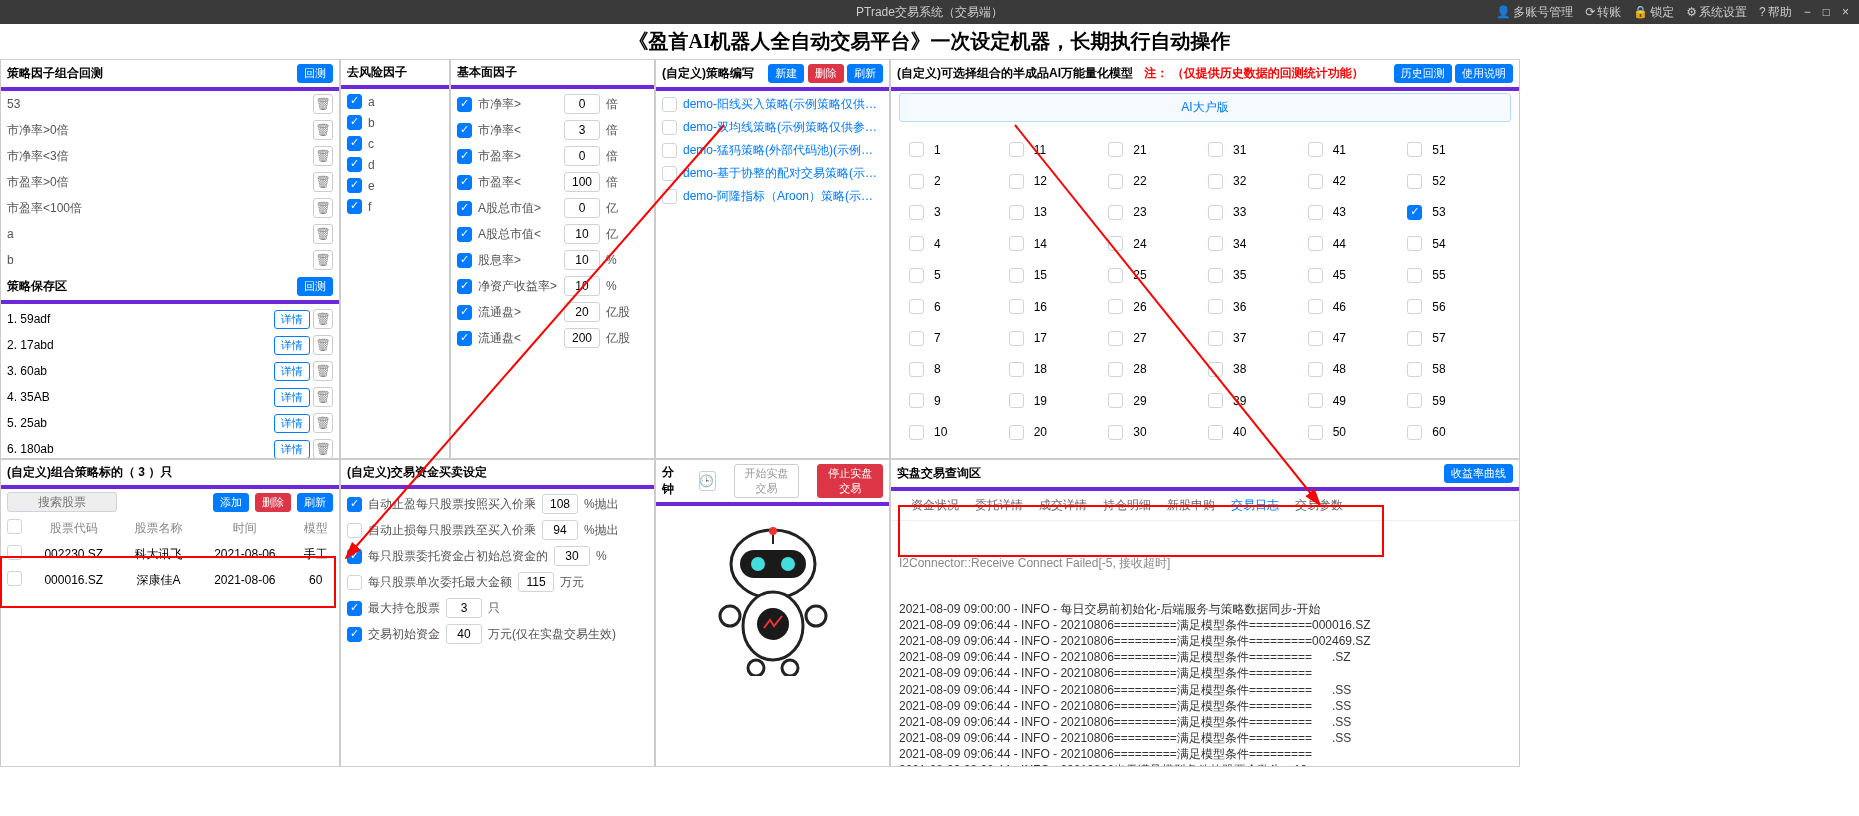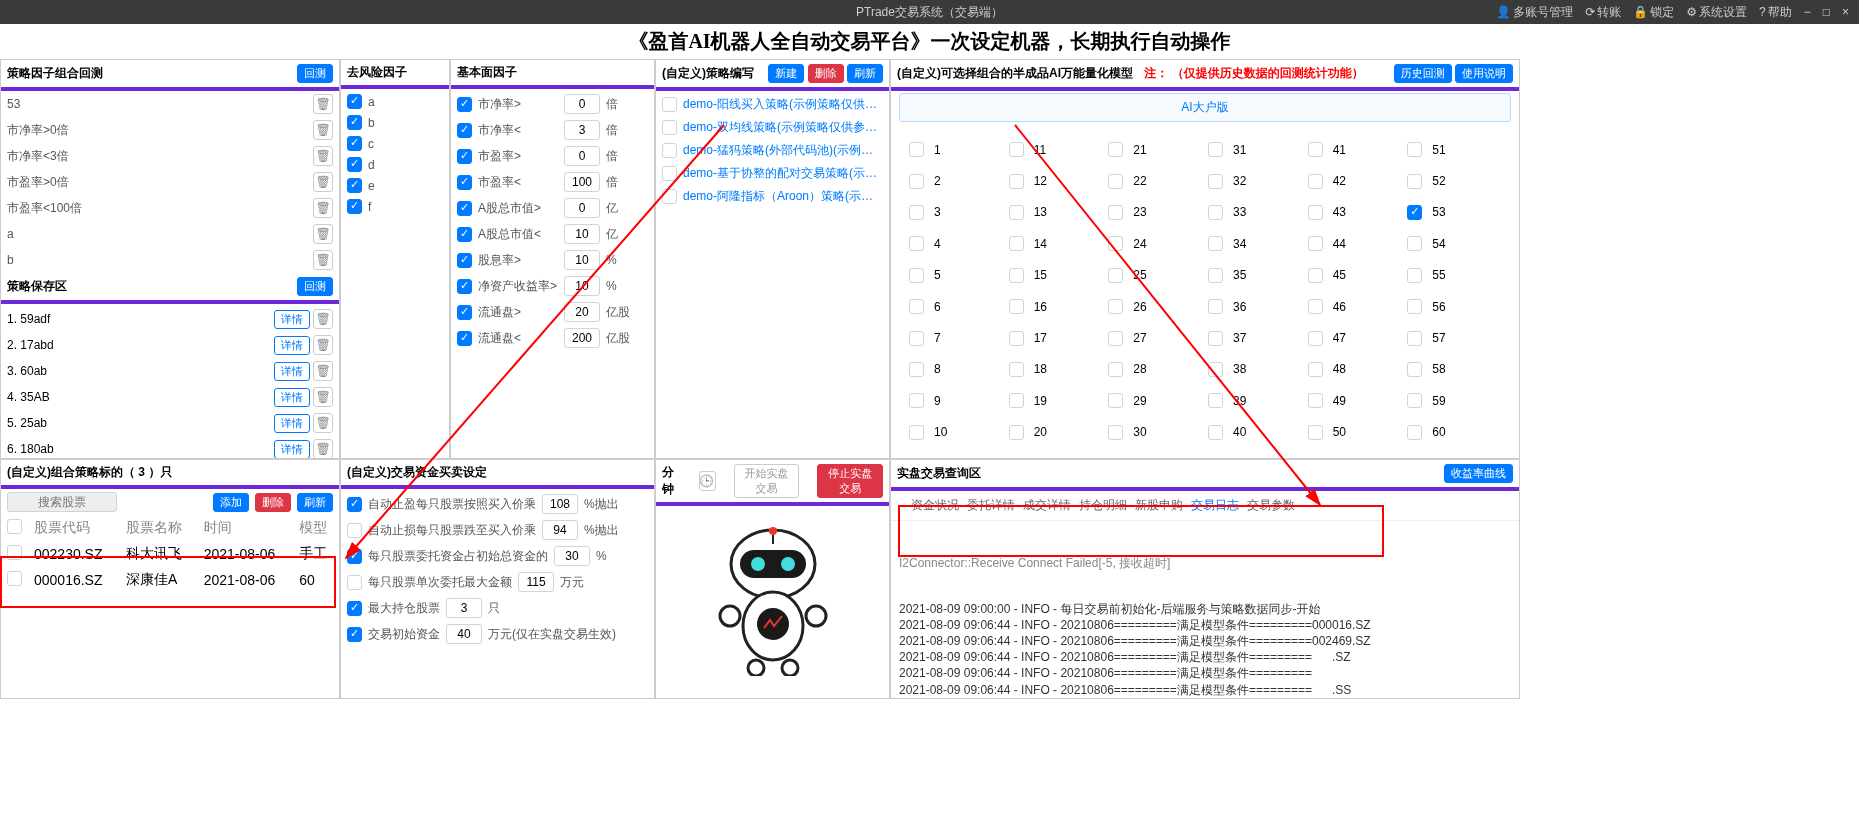--- a/index.html
+++ b/index.html
@@ -18,33 +18,33 @@
 .btn-red{background:#dc3545;border-color:#dc3545}
 .btn-sm{padding:1px 6px;font-size:11px}
 .btn-outline{background:#fff;color:#007bff}
 .icon-del{width:20px;height:20px;border:1px solid #ccc;border-radius:3px;display:inline-flex;align-items:center;justify-content:center;color:#888;cursor:pointer}
 .chk{width:15px;height:15px;border:1px solid #ced4da;border-radius:3px;background:#fff;display:inline-block;flex-shrink:0}
 .chk.on{background:#007bff;border-color:#007bff;position:relative}
 .chk.on::after{content:"✓";color:#fff;font-size:11px;position:absolute;top:-1px;left:2px}
 .inp{border:1px solid #ced4da;padding:1px 3px;width:36px;text-align:center;border-radius:3px;height:20px}
 .txt{color:#555}
 .link{color:#007bff;cursor:pointer}
-.section2{display:grid;grid-template-columns:340px 315px 235px 630px;height:240px}
+.section2{display:grid;grid-template-columns:340px 315px 235px 630px;height:308px}
 .redbox{position:absolute;border:2px solid red;pointer-events:none}
 svg.arrow{position:absolute;pointer-events:none}
-.tabs-row{display:flex;gap:8px;padding:6px 20px;border-bottom:1px solid #eee}
+.tabs-row{display:flex;gap:16px;padding:6px 20px;border-bottom:1px solid #eee}
 .tabs-row span{cursor:pointer;color:#666}
 .tabs-row span.active{color:#007bff}
 .logarea{font-family:Consolas,monospace;font-size:11px;padding:4px 8px;white-space:pre;overflow:auto;line-height:1.35;color:#333}
 .num-grid{display:grid;grid-template-columns:repeat(6,1fr);gap:8px 6px;padding:14px 18px}
 .num-cell{display:flex;align-items:center;gap:10px}
 .ai-tab{text-align:center;color:#007bff;padding:5px;border:1px solid #b8daff;background:#f5faff;margin:2px 8px;border-radius:3px}
 .robot{display:flex;justify-content:center;align-items:center;height:180px}
 table{width:100%;border-collapse:collapse}
-th,td{text-align:left;padding:4px 6px;font-size:14px}
+th,td{text-align:center;padding:4px 6px;font-size:12px}
 th{color:#888;font-weight:normal}
 .saved-row{display:flex;align-items:center;padding:3px 6px;justify-content:space-between}
 </style>
 </head>
 <body>
 
 <div class="topbar">
   <div></div>
   <div class="topbar-center">PTrade交易系统（交易端）</div>
   <div class="topbar-right">

